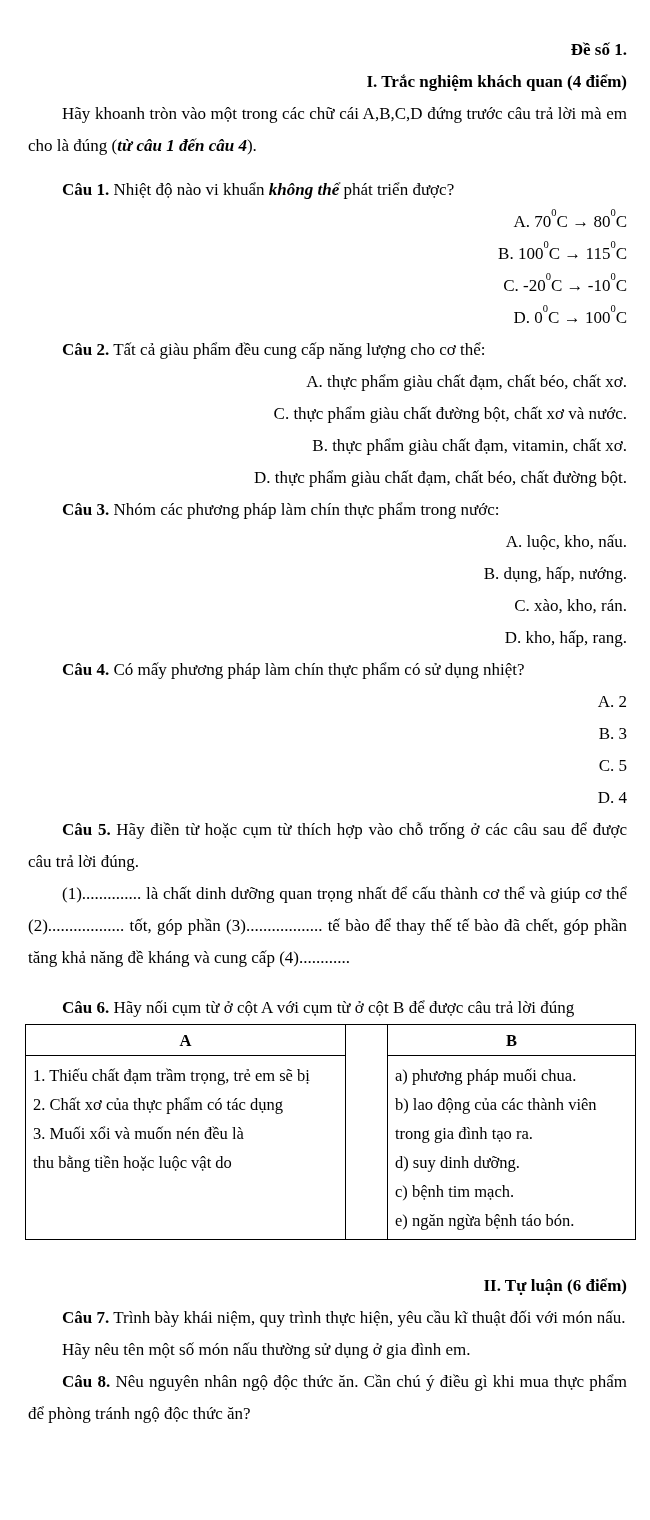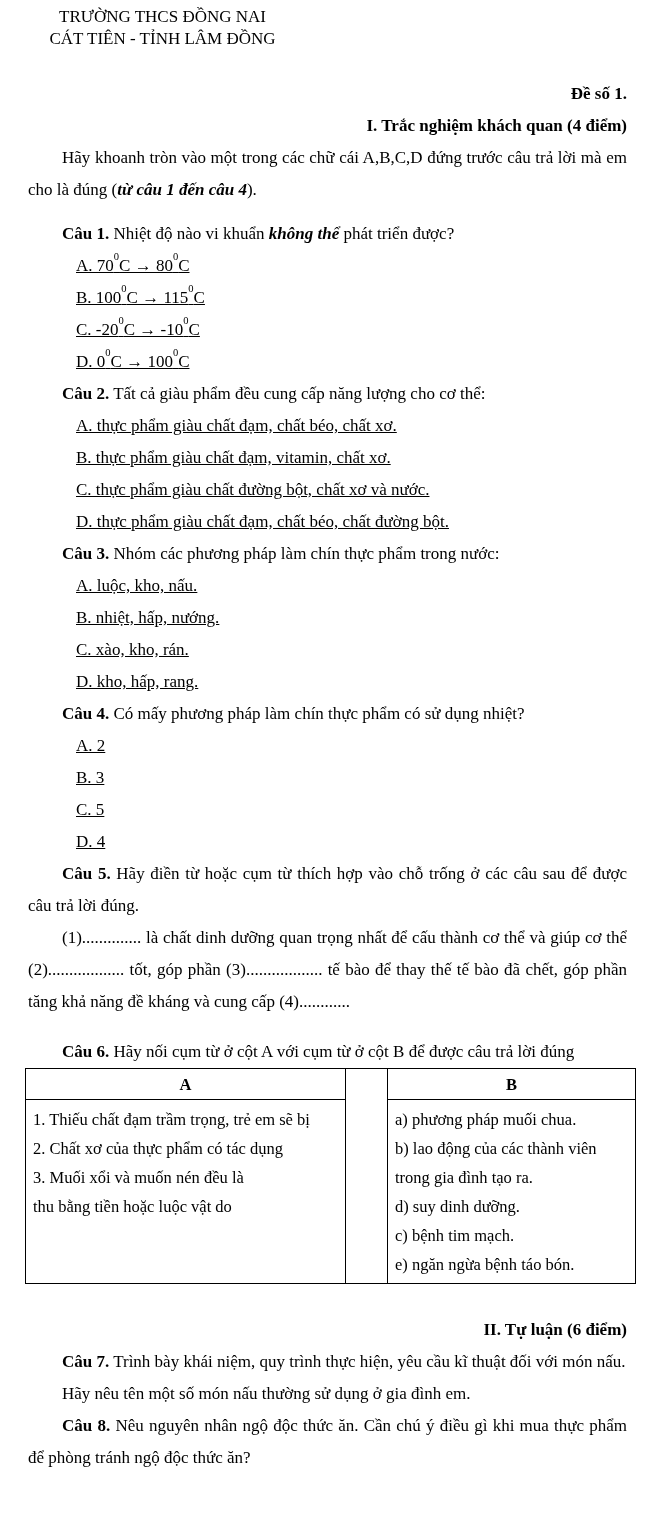--- a/index.html
+++ b/index.html
@@ -18,21 +18,21 @@
   .content p{margin:0;line-height:32px;text-align:justify;}
   p.heading{font-weight:bold;text-align:right;}
   .indent{text-indent:34px;}
   .mt28{margin-top:28px !important;}
   .mt12{margin-top:12px !important;}
   .mt18{margin-top:18px !important;}
   .mt30{margin-top:30px !important;}
   .qlabel{font-weight:bold;}
   .bi{font-weight:bold;font-style:italic;}
   .options{padding-left:48px;}
-  .option{line-height:32px;text-align:left;text-decoration:underline;}
+  .option{line-height:32px;text-align:right;}
   sup.deg{font-size:62%;line-height:0;position:relative;top:-0.45em;}
   
   .tbl{
     margin-left:-3px;width:611px;box-sizing:border-box;
     border:1.5px solid #000;
     display:grid;grid-template-columns:320px 42px auto;
     font-size:16.5px;line-height:29px;
   }
   .tbl-cell{box-sizing:border-box;}
   .th{font-weight:bold;text-align:center;height:31px;line-height:31px;}
@@ -40,24 +40,20 @@
   .bb{border-bottom:1.5px solid #000;}
   .tbody-cell{padding:5px 4px 4px 7px;}
   .tl{white-space:nowrap;overflow:hidden;text-align:left;}
 </style>
 </head>
 <body>
 
 <div class="page">
 
   <div class="header">
-    <div class="header-block header-left">
-      <div>TRƯỜNG THCS ĐỒNG NAI</div>
-      <div>CÁT TIÊN - TỈNH LÂM ĐỒNG</div>
-    </div>
   </div>
 
   <div class="content">
 
     <p class="heading mt28">Đề số 1.</p>
 
     <p class="heading">I. Trắc nghiệm khách quan (4 điểm)</p>
 
     <p class="indent"><span>Hãy khoanh tròn vào một trong các chữ cái A,B,C,D đứng trước câu trả lời mà em cho là đúng (</span><span class="bi">từ câu 1 đến câu 4</span><span>).</span></p>
 
@@ -65,29 +61,29 @@
     <div class="options">
       <div class="option"><span>A. 70</span><sup class="deg">0</sup><span>C → 80</span><sup class="deg">0</sup><span>C</span></div>
       <div class="option"><span>B. 100</span><sup class="deg">0</sup><span>C → 115</span><sup class="deg">0</sup><span>C</span></div>
       <div class="option"><span>C. -20</span><sup class="deg">0</sup><span>C → -10</span><sup class="deg">0</sup><span>C</span></div>
       <div class="option"><span>D. 0</span><sup class="deg">0</sup><span>C → 100</span><sup class="deg">0</sup><span>C</span></div>
     </div>
 
     <p class="indent"><span class="qlabel">Câu 2.</span> <span>Tất cả giàu phẩm đều cung cấp năng lượng cho cơ thể:</span></p>
     <div class="options">
       <div class="option">A. thực phẩm giàu chất đạm, chất béo, chất xơ.</div>
+      <div class="option">C. thực phẩm giàu chất đường bột, chất xơ và nước.</div>
       <div class="option">B. thực phẩm giàu chất đạm, vitamin, chất xơ.</div>
-      <div class="option">C. thực phẩm giàu chất đường bột, chất xơ và nước.</div>
       <div class="option">D. thực phẩm giàu chất đạm, chất béo, chất đường bột.</div>
     </div>
 
     <p class="indent"><span class="qlabel">Câu 3.</span> <span>Nhóm các phương pháp làm chín thực phẩm trong nước:</span></p>
     <div class="options">
       <div class="option">A. luộc, kho, nấu.</div>
-      <div class="option">B. nhiệt, hấp, nướng.</div>
+      <div class="option">B. dụng, hấp, nướng.</div>
       <div class="option">C. xào, kho, rán.</div>
       <div class="option">D. kho, hấp, rang.</div>
     </div>
 
     <p class="indent"><span class="qlabel">Câu 4.</span> <span>Có mấy phương pháp làm chín thực phẩm có sử dụng nhiệt?</span></p>
     <div class="options">
       <div class="option">A. 2</div>
       <div class="option">B. 3</div>
       <div class="option">C. 5</div>
       <div class="option">D. 4</div>

